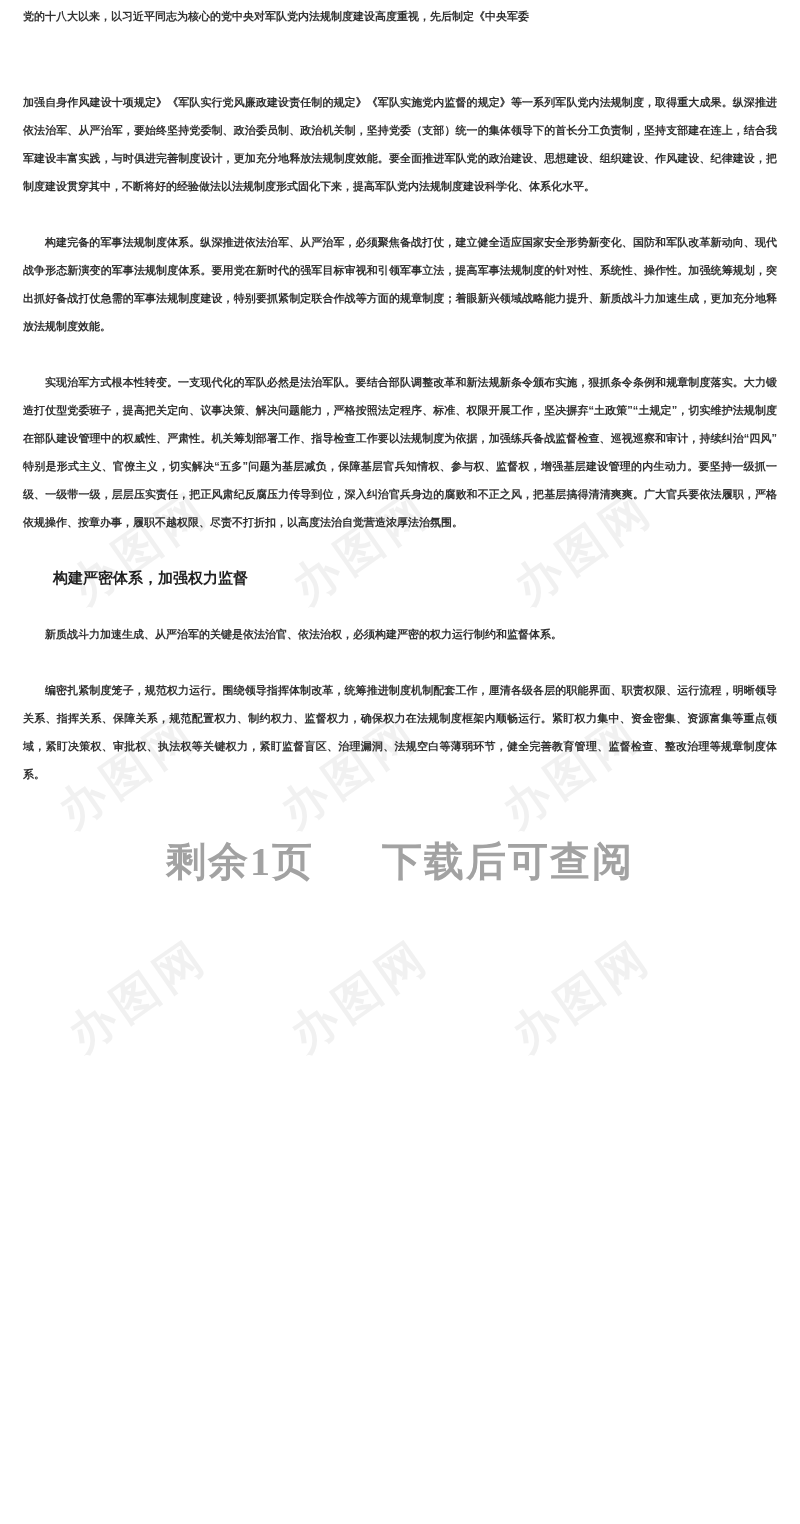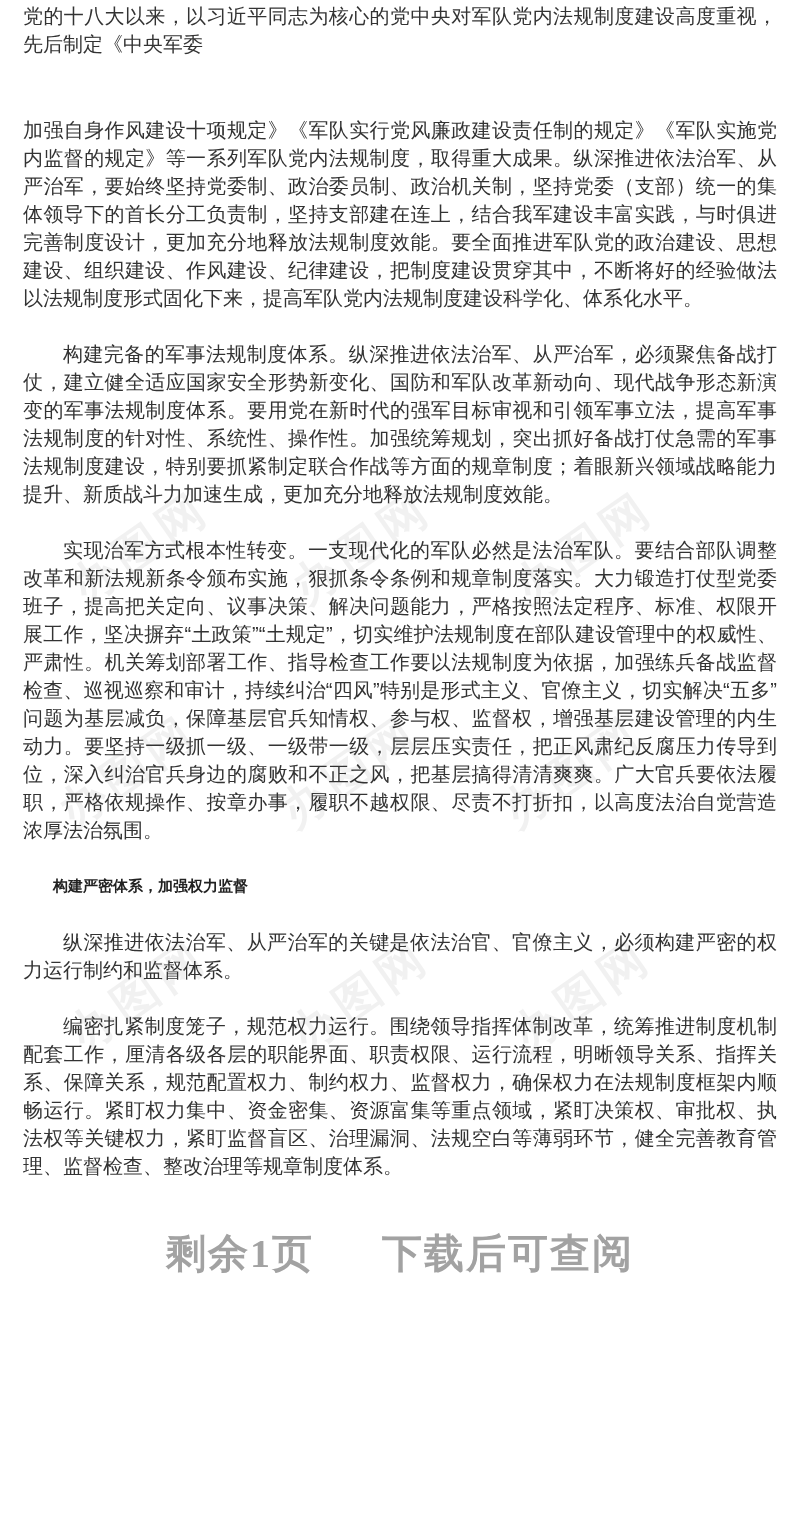--- a/index.html
+++ b/index.html
@@ -39,26 +39,27 @@
     font-weight:700;
     color:#000;
     opacity:0.05;
     white-space:nowrap;
     user-select:none;
   }
   
   .content{position:relative;z-index:1;}
   .content p{
     margin:28px 0;
-    font-size:20px;
+    font-size:11px;
     line-height:28px;
     text-align:justify;
     text-indent:2em;
     word-break:break-all;
     color:var(--body-text);
+    font-weight:bold;
   }
   .content p.no-indent{text-indent:0;}
   .content p.lead{margin-top:0;}
   .spacer{height:2px;}
   .content h2{
     margin:28px 0;
     font-size:15px;
     line-height:28px;
     font-weight:700;
     text-indent:2em;
@@ -97,21 +98,21 @@
       <span class="wm-tile" style="left: 582px; top: 996px; color: rgb(0, 0, 0); opacity: 0.05; transform: translate(-50%, -50%) rotate(-35deg);">办图网</span>
     </div>
 
   <div class="content">
     <p class="no-indent lead">党的十八大以来，以习近平同志为核心的党中央对军队党内法规制度建设高度重视，先后制定《中央军委</p>
     <div class="spacer"></div>
     <p class="no-indent">加强自身作风建设十项规定》《军队实行党风廉政建设责任制的规定》《军队实施党内监督的规定》等一系列军队党内法规制度，取得重大成果。纵深推进依法治军、从严治军，要始终坚持党委制、政治委员制、政治机关制，坚持党委（支部）统一的集体领导下的首长分工负责制，坚持支部建在连上，结合我军建设丰富实践，与时俱进完善制度设计，更加充分地释放法规制度效能。要全面推进军队党的政治建设、思想建设、组织建设、作风建设、纪律建设，把制度建设贯穿其中，不断将好的经验做法以法规制度形式固化下来，提高军队党内法规制度建设科学化、体系化水平。</p>
     <p>构建完备的军事法规制度体系。纵深推进依法治军、从严治军，必须聚焦备战打仗，建立健全适应国家安全形势新变化、国防和军队改革新动向、现代战争形态新演变的军事法规制度体系。要用党在新时代的强军目标审视和引领军事立法，提高军事法规制度的针对性、系统性、操作性。加强统筹规划，突出抓好备战打仗急需的军事法规制度建设，特别要抓紧制定联合作战等方面的规章制度；着眼新兴领域战略能力提升、新质战斗力加速生成，更加充分地释放法规制度效能。</p>
     <p>实现治军方式根本性转变。一支现代化的军队必然是法治军队。要结合部队调整改革和新法规新条令颁布实施，狠抓条令条例和规章制度落实。大力锻造打仗型党委班子，提高把关定向、议事决策、解决问题能力，严格按照法定程序、标准、权限开展工作，坚决摒弃“土政策”“土规定”，切实维护法规制度在部队建设管理中的权威性、严肃性。机关筹划部署工作、指导检查工作要以法规制度为依据，加强练兵备战监督检查、巡视巡察和审计，持续纠治“四风”特别是形式主义、官僚主义，切实解决“五多”问题为基层减负，保障基层官兵知情权、参与权、监督权，增强基层建设管理的内生动力。要坚持一级抓一级、一级带一级，层层压实责任，把正风肃纪反腐压力传导到位，深入纠治官兵身边的腐败和不正之风，把基层搞得清清爽爽。广大官兵要依法履职，严格依规操作、按章办事，履职不越权限、尽责不打折扣，以高度法治自觉营造浓厚法治氛围。</p>
     <h2>构建严密体系，加强权力监督</h2>
-    <p>纵深推进依法治军、从严治军的关键是依法治官、官僚主义，必须构建严密的权力运行制约和监督体系。</p>
+    <p>新质战斗力加速生成、从严治军的关键是依法治官、依法治权，必须构建严密的权力运行制约和监督体系。</p>
     <p>编密扎紧制度笼子，规范权力运行。围绕领导指挥体制改革，统筹推进制度机制配套工作，厘清各级各层的职能界面、职责权限、运行流程，明晰领导关系、指挥关系、保障关系，规范配置权力、制约权力、监督权力，确保权力在法规制度框架内顺畅运行。紧盯权力集中、资金密集、资源富集等重点领域，紧盯决策权、审批权、执法权等关键权力，紧盯监督盲区、治理漏洞、法规空白等薄弱环节，健全完善教育管理、监督检查、整改治理等规章制度体系。</p>
   </div>
 
   <div class="footer-banner">
     <span>剩余1页</span>
     <span>下载后可查阅</span>
   </div>
 
 </div>
 

